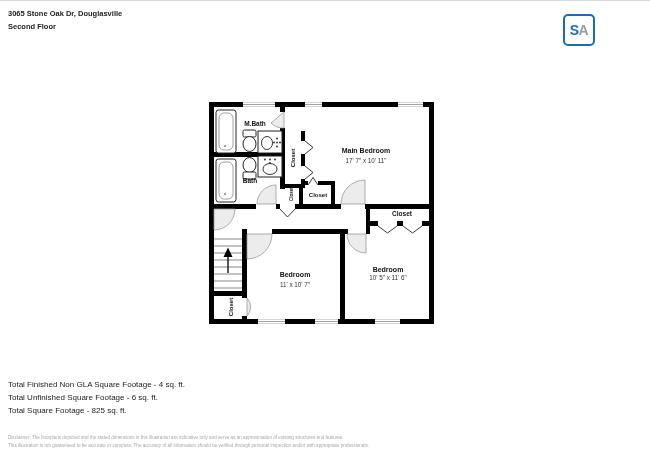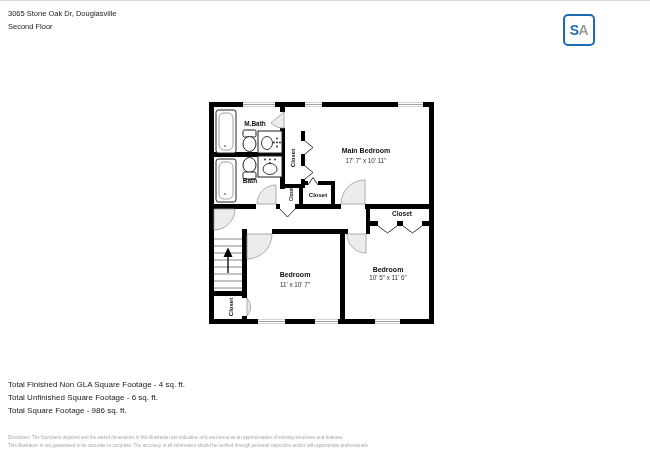--- a/index.html
+++ b/index.html
@@ -1,19 +1,19 @@
 <!DOCTYPE html>
 <html><head>
 <meta charset="utf-8">
 <style>
   html,body{margin:0;padding:0;background:#fff;}
   #page{position:relative;width:650px;height:460px;background:#fff;overflow:hidden;
         border-top:1px solid #d9d9d9;border-bottom:1px solid #d9d9d9;
         font-family:"Liberation Sans",sans-serif;}
-  .hdr{position:absolute;left:8px;color:#222;font-size:7.5px;line-height:13px;white-space:nowrap;}
+  .hdr{position:absolute;left:8px;color:#222;font-size:7.5px;line-height:13px;white-space:nowrap;font-weight:bold;}
   #addr{top:6px;} #floor{top:19px;text-align:center;}
   #logo{position:absolute;left:563px;top:13px;width:28px;height:28px;border:2px solid #1c6cb3;
         border-radius:5px;background:#fff;display:flex;align-items:center;justify-content:center;
         font-weight:bold;font-size:14px;letter-spacing:-0.5px;}
   #logo .s{color:#1c6cb3;} #logo .a{color:#9b9b9b;}
   #plan{position:absolute;left:209px;top:101px;width:225px;height:222px;}
   #plan svg{position:absolute;left:0;top:0;}
   .plan-label{position:absolute;transform:translate(-50%,-50%);font-weight:bold;color:#111;
               white-space:nowrap;}
   .plan-label.rot{transform:translate(-50%,-50%) rotate(-90deg);}
@@ -187,21 +187,21 @@
     <div class="plan-label" style="left:86px;top:172px;font-size:7px;">Bedroom</div>
     <div class="plan-dim" style="left:86px;top:181.5px;font-size:6.3px;">11' x 10' 7"</div>
     <div class="plan-label" style="left:179px;top:166.5px;font-size:7px;">Bedroom</div>
     <div class="plan-dim" style="left:179px;top:175px;font-size:6.3px;">10' 5" x 11' 6"</div>
     <div class="plan-label rot" style="left:22px;top:205px;font-size:6px;">Closet</div>
   </div>
 
   <div id="footer">
     <div>Total Finished Non GLA Square Footage - 4 sq. ft.</div>
     <div>Total Unfinished Square Footage - 6 sq. ft.</div>
-    <div>Total Square Footage - 986 sq. ft.</div>
+    <div>Total Square Footage - 825 sq. ft.</div>
   </div>
 
   <div id="disclaimer">
     <div>Disclaimer: The floorplans depicted and the stated dimensions in this illustration are indicative only and serve as an approximation of existing structures and features.</div>
     <div>This illustration is not guaranteed to be accurate or complete. The accuracy of all information should be verified through personal inspection and/or with appropriate professionals.</div>
   </div>
 
 </div>
 
 </body></html>

